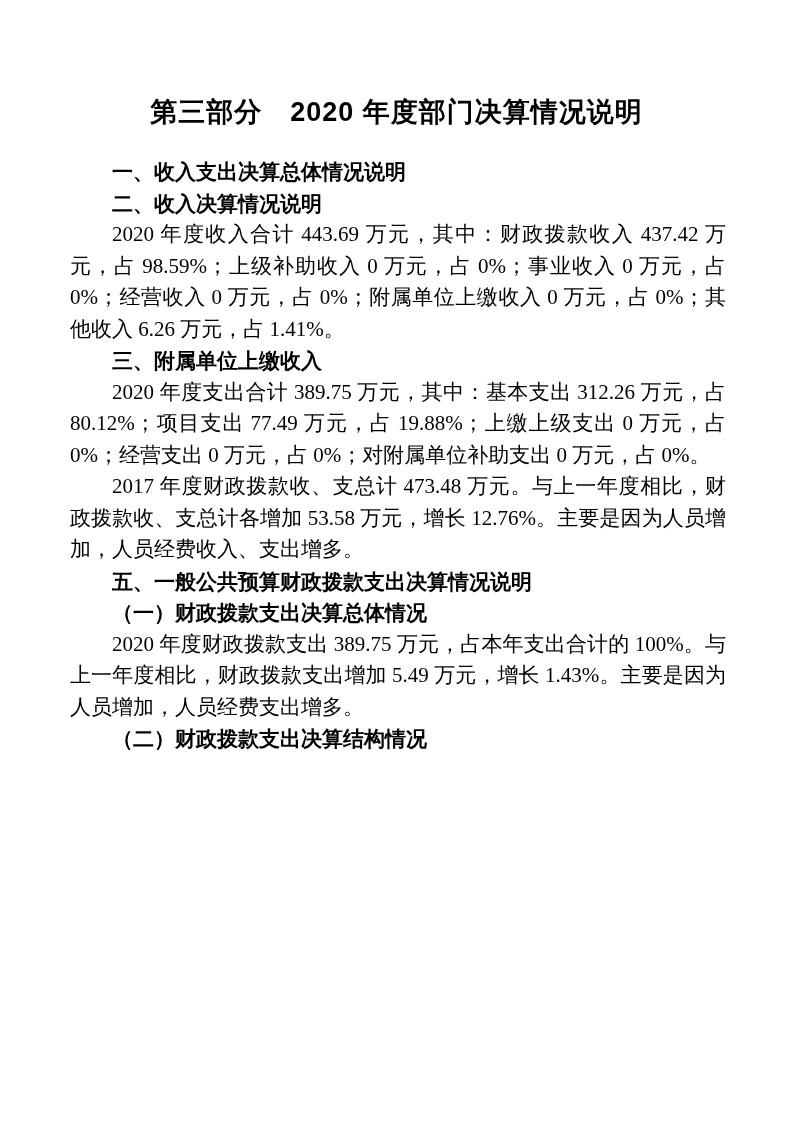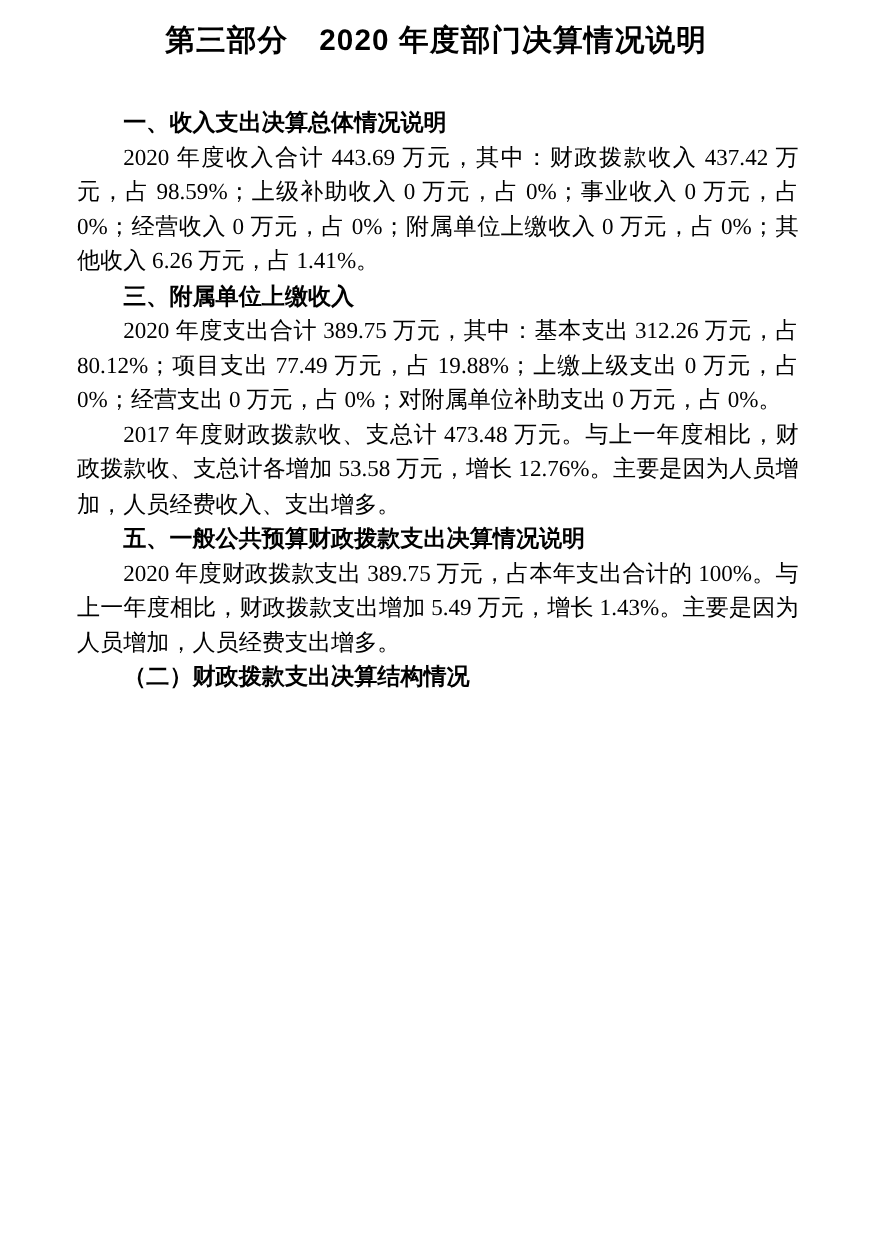--- a/index.html
+++ b/index.html
@@ -11,21 +11,22 @@
     position: relative;
     width: 793px;
     height: 1122px;
     margin: 0 auto;
     background: #ffffff;
     color: #000000;
     font-family: "Liberation Serif", "DejaVu Serif", serif;
     overflow: hidden;
   }
   .doc-title {
-    margin: 16px;
+    margin: 0;
+    padding-top: 92px;
     text-align: center;
     font-family: "Liberation Sans", "DejaVu Sans", sans-serif;
     font-weight: 700;
     font-size: 27px;
     line-height: 40px;
     letter-spacing: 1px;
   }
   .doc-content {
     padding: 24px 67px 0 70px;
   }
@@ -49,26 +50,28 @@
 </style>
 </head>
 <body>
 
 <div class="page">
   <h1 class="doc-title">第三部分　2020 年度部门决算情况说明</h1>
 
   <div class="doc-content">
     <p class="doc-heading">一、收入支出决算总体情况说明</p>
 
+    <p class="doc-heading">二、收入决算情况说明</p>
     <p class="doc-para">2020 年度收入合计 443.69 万元，其中：财政拨款收入 437.42 万元，占 98.59%；上级补助收入 0 万元，占 0%；事业收入 0 万元，占 0%；经营收入 0 万元，占 0%；附属单位上缴收入 0 万元，占 0%；其他收入 6.26 万元，占 1.41%。</p>
 
     <p class="doc-heading">三、附属单位上缴收入</p>
     <p class="doc-para">2020 年度支出合计 389.75 万元，其中：基本支出 312.26 万元，占 80.12%；项目支出 77.49 万元，占 19.88%；上缴上级支出 0 万元，占 0%；经营支出 0 万元，占 0%；对附属单位补助支出 0 万元，占 0%。</p>
 
     <p class="doc-para">2017 年度财政拨款收、支总计 473.48 万元。与上一年度相比，财政拨款收、支总计各增加 53.58 万元，增长 12.76%。主要是因为人员增加，人员经费收入、支出增多。</p>
 
     <p class="doc-heading">五、一般公共预算财政拨款支出决算情况说明</p>
 
+    <p class="doc-subheading">（一）财政拨款支出决算总体情况</p>
     <p class="doc-para">2020 年度财政拨款支出 389.75 万元，占本年支出合计的 100%。与上一年度相比，财政拨款支出增加 5.49 万元，增长 1.43%。主要是因为人员增加，人员经费支出增多。</p>
 
     <p class="doc-subheading">（二）财政拨款支出决算结构情况</p>
   </div>
 </div>
 
 </body></html>

